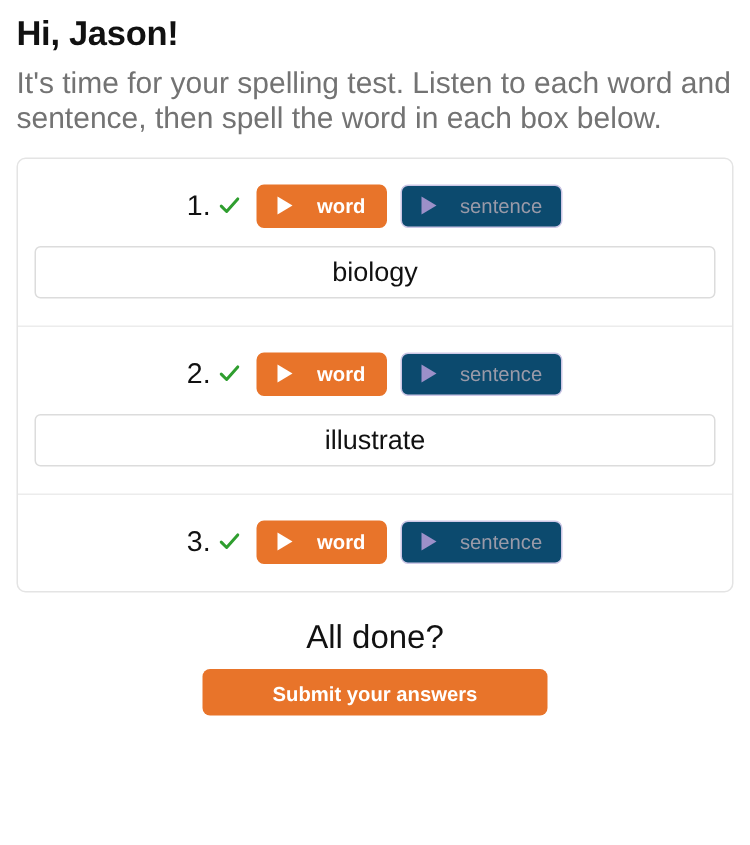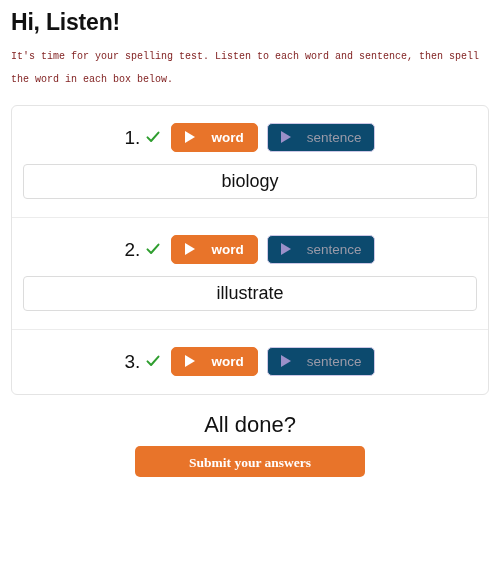--- a/index.html
+++ b/index.html
@@ -29,25 +29,24 @@
     padding: 8px 0 0 0;
     font-size: 23px;
     font-weight: 700;
     letter-spacing: -0.2px;
     line-height: 28px;
     color: #111111;
   }
   .instructions {
     margin: 0;
     padding: 9px 0 0 0;
-    font-size: 10px;
+    font-size: 20px;
     line-height: 23px;
-    color: #7f1d1d;
+    color: #737373;
     max-width: 480px;
-    font-family: Liberation Mono, monospace;
   }
 
   
   .card {
     margin-top: 14px;
     border: 1px solid #e4e4e4;
     border-radius: 6px;
     background: #ffffff;
     overflow: hidden;
   }
@@ -180,33 +179,33 @@
   .submit-btn {
     display: inline-block;
     margin-top: 9px;
     width: 230px;
     height: 31px;
     line-height: 31px;
     border: none;
     border-radius: 5px;
     background: #e8742a;
     color: #ffffff;
-    font-family: Liberation Serif, serif;
+    font-family: Liberation Sans, sans-serif;
     font-size: 13.5px;
     font-weight: 700;
     cursor: pointer;
     text-align: center;
   }
 </style>
 </head>
 <body>
 
 <div class="page">
 
-  <h1 class="greeting">Hi, Listen!</h1>
+  <h1 class="greeting">Hi, Jason!</h1>
 
   <p class="instructions">It's time for your spelling test. Listen to each word and sentence, then spell the word in each box below.</p>
 
   <div class="card" id="items-card">
       <div class="item-row">
         <div class="controls">
           <div class="item-number">
             <span>1.</span>
             <span class="check-icon">
               <svg width="16" height="16" viewBox="0 0 16 16">

